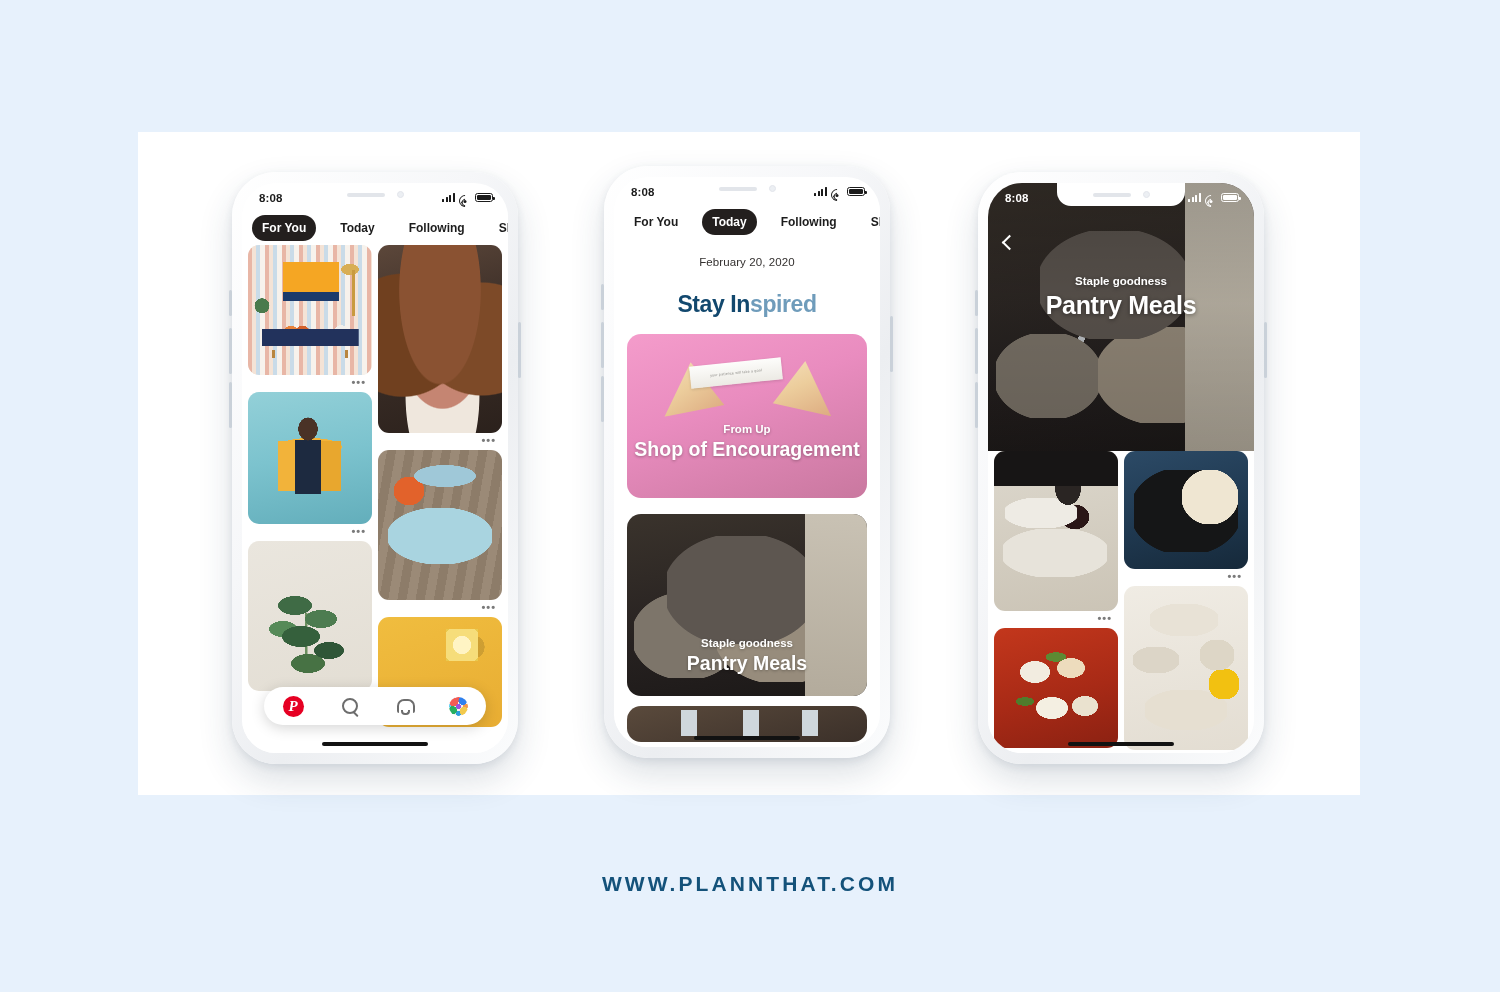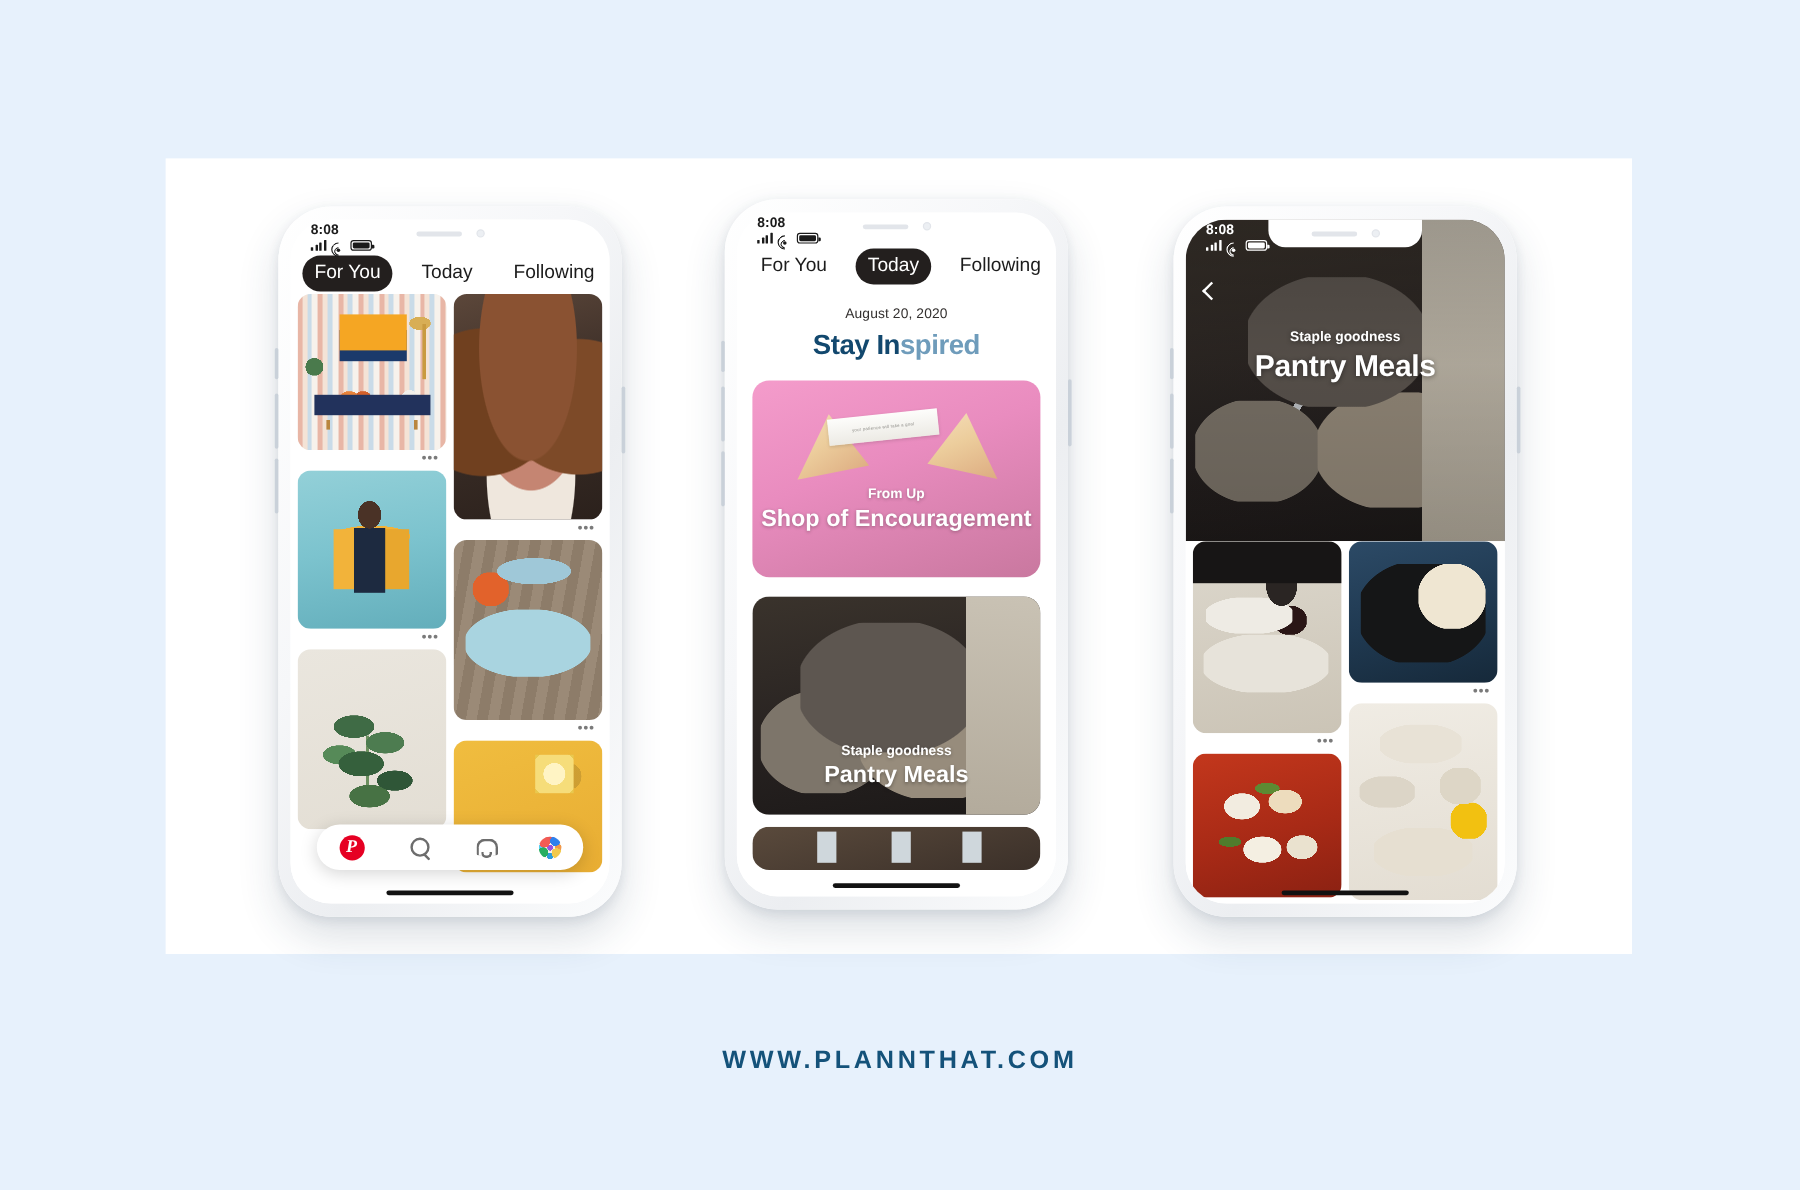--- a/index.html
+++ b/index.html
@@ -75,26 +75,25 @@
   .notch .camera {
     width: 7px; height: 7px; border-radius: 50%;
     background: #eceff3;
     border: 1px solid #e2e5ea;
   }
 
   
   .statusbar {
     position: absolute; top: 0; left: 0; right: 0;
     height: 26px;
-    display: flex; align-items: flex-start;
+    display: flex; align-items: center;
     justify-content: space-between;
     padding: 3px 15px 0 17px;
     z-index: 25;
     pointer-events: none;
-    flex-direction: column;
   }
   .status-time {
     font-size: 11.5px; font-weight: bold; letter-spacing: .1px;
     color: #1b1b1b;
   }
   .status-right { display: flex; align-items: center; gap: 4px; }
   .sig { display: flex; align-items: flex-end; gap: 1.3px; height: 9px; }
   .sig i { display:block; width: 2.3px; background: #1b1b1b; border-radius: .5px; }
   .sig i:nth-child(1){ height:3px; }
   .sig i:nth-child(2){ height:5px; }
@@ -138,21 +137,21 @@
     height: 34px;
     display: flex; align-items: center;
     gap: 14px;
     padding-left: 10px;
     background: #fff;
     z-index: 20;
     overflow: hidden;
     white-space: nowrap;
   }
   .tab {
-    font-size: 16px; font-weight: normal; color: #1c1c1c;
+    font-size: 12px; font-weight: bold; color: #1c1c1c;
     padding: 6px 10px; border-radius: 18px;
     flex: 0 0 auto;
   }
   .tab.active { background: #231f1e; color: #ffffff; }
 
   
   .feed {
     position: absolute; top: 62px; left: 0; right: 0; bottom: 0;
     display: flex; gap: 6px; padding: 0 6px;
     overflow: hidden; background: #fff;
@@ -235,21 +234,21 @@
     position: absolute; top: 62px; left: 0; right: 0; bottom: 0;
     background: #fff; overflow: hidden;
     padding: 0 13px;
   }
   .today-date {
     text-align: center; font-size: 11.5px; color: #33302f;
     margin-top: 17px; letter-spacing: .1px;
   }
   .today-title {
     text-align: center; font-size: 23px; font-weight: bold;
-    margin-top: 6px; letter-spacing: -.4px;
+    margin-top: 23px; letter-spacing: -.4px;
   }
   .ti-dark { color: #12486e; }
   .ti-light { color: #6f9cbb; }
 
   .card {
     position: relative; border-radius: 14px; overflow: hidden;
     margin-top: 16px;
   }
   .card-pink {
     height: 164px;
@@ -653,21 +652,21 @@
 
     <div class="tabbar">
       <div class="tab">For You</div>
       <div class="tab active">Today</div>
       <div class="tab">Following</div>
       <div class="tab">Shop</div>
 
     </div>
 
     <div class="today-page">
-      <div class="today-date">August 20, 2020</div>
+      <div class="today-date">February 20, 2020</div>
       <div class="today-title">
         <span class="ti-dark">Stay In</span><span class="ti-light">spired</span>
       </div>
 
       <div class="card card-pink">
         <span class="cookie left"></span>
         <span class="cookie right"></span>
         <span class="fortune-slip">
           <span>your patience will take a goal</span>
         </span>

